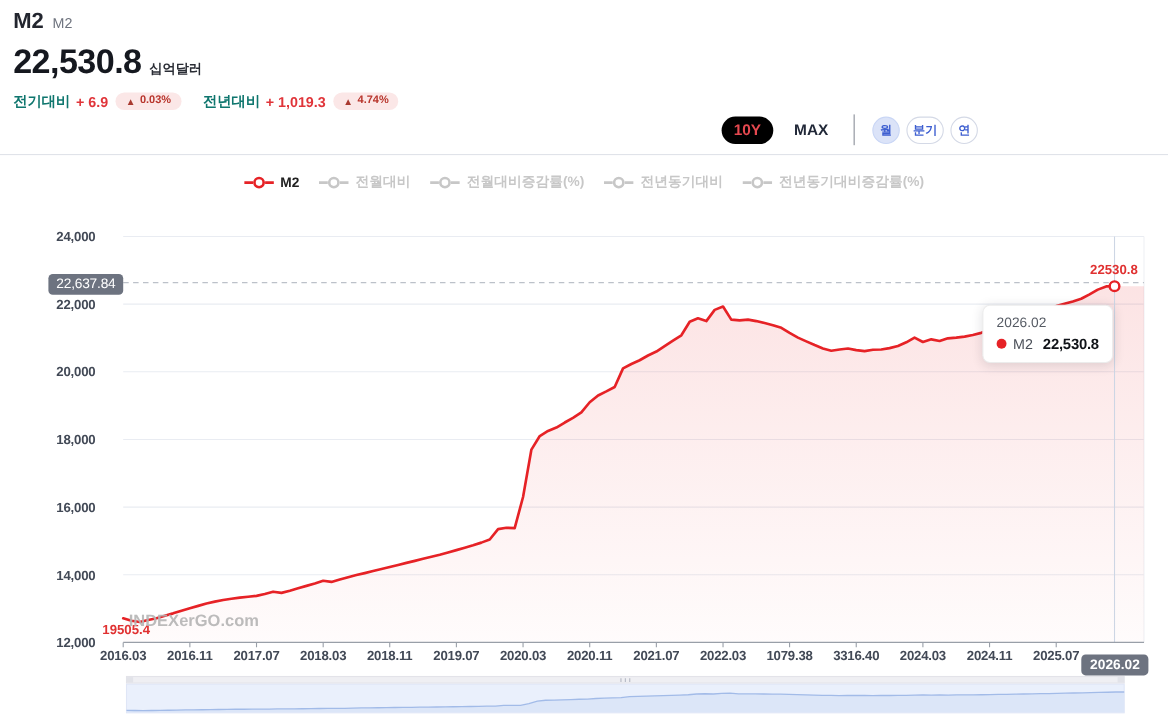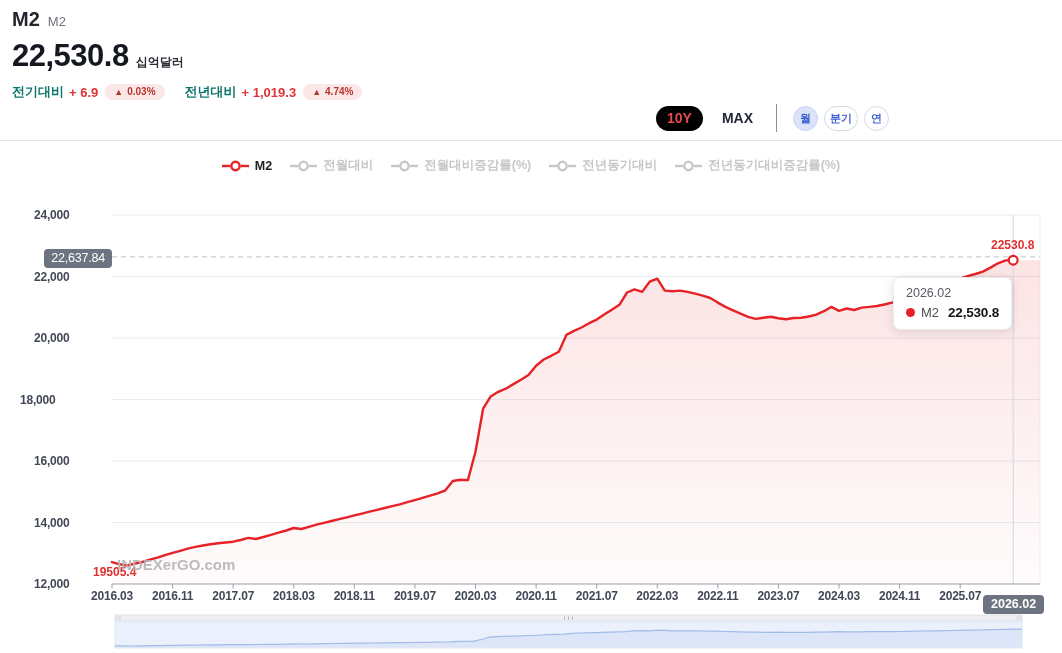--- a/index.html
+++ b/index.html
@@ -41,21 +41,21 @@
   .legend{position:absolute;left:0;top:157px;width:1062px;display:flex;justify-content:center;
           align-items:center;gap:18px;}
   .legend-item{display:inline-flex;align-items:center;gap:6px;cursor:pointer;}
   .legend-label{font-size:12.5px;font-weight:700;color:#222;}
   .legend-item.inactive .legend-label{color:#c7c7c7;}
 
   
   .chart{position:absolute;inset:0;}
   #chart-svg{position:absolute;left:0;top:0;}
   .axis-label{position:absolute;font-size:12px;font-weight:700;color:#424956;letter-spacing:-0.2px;}
-  .y-label{width:70px;text-align:left;}
+  .y-label{width:70px;text-align:center;}
   .x-label{width:64px;text-align:center;}
   .y-ref-badge{position:absolute;right:950px;top:249px;background:#6d7380;color:#fff;
                font-size:12.5px;font-weight:400;padding:2px 7px 3px;border-radius:4px;letter-spacing:-0.2px;}
   .x-badge{position:absolute;left:983px;top:595px;background:#6d7380;color:#fff;
            font-size:12.5px;font-weight:700;padding:2px 8px 3px;border-radius:4px;z-index:3;}
   .point-label{position:absolute;font-size:12px;font-weight:700;color:#e03131;}
   .first-label{left:93px;top:565px;}
   .last-label{left:991px;top:238px;}
   .watermark{position:absolute;left:117px;top:556px;font-size:15px;font-weight:700;color:#b5b5b5;opacity:.9;}
   .tooltip{position:absolute;left:893px;top:277px;background:#fff;border:1px solid #ececec;
@@ -198,38 +198,38 @@
       <line x1="568.5" y1="616.5" x2="568.5" y2="620" stroke="#b4b8c4" stroke-width="1"></line>
       <line x1="572.5" y1="616.5" x2="572.5" y2="620" stroke="#b4b8c4" stroke-width="1"></line>
       <rect x="115" y="622" width="907" height="26" fill="#eaf0fc" stroke="#dfe6f6" stroke-width="1"></rect>
       <path d="M115,645.8L122.6,645.9L130.2,646L137.9,645.9L145.5,645.8L153.1,645.7L160.7,645.6L168.4,645.4L176,645.3L183.6,645.2L191.2,645.1L198.8,645L206.5,644.9L214.1,644.8L221.7,644.8L229.3,644.7L236.9,644.7L244.6,644.6L252.2,644.5L259.8,644.5L267.4,644.4L275.1,644.3L282.7,644.2L290.3,644.1L297.9,643.9L305.5,644L313.2,643.9L320.8,643.7L328.4,643.6L336,643.5L343.7,643.4L351.3,643.3L358.9,643.2L366.5,643.1L374.1,643L381.8,642.9L389.4,642.8L397,642.7L404.6,642.6L412.3,642.5L419.9,642.4L427.5,642.3L435.1,642.1L442.7,642L450.4,641.9L458,641.3L465.6,641.3L473.2,641.3L480.8,639.7L488.5,637.3L496.1,636.6L503.7,636.4L511.3,636.2L519,636L526.6,635.7L534.2,635.5L541.8,635L549.4,634.6L557.1,634.4L564.7,634.2L572.3,633.3L579.9,633L587.6,632.8L595.2,632.6L602.8,632.4L610.4,632.1L618,631.9L625.7,631.6L633.3,630.9L640.9,630.7L648.5,630.9L656.2,630.3L663.8,630.1L671.4,630.8L679,630.8L686.6,630.8L694.3,630.9L701.9,631L709.5,631.1L717.1,631.2L724.7,631.5L732.4,631.7L740,631.9L747.6,632.1L755.2,632.2L762.9,632.4L770.5,632.3L778.1,632.2L785.7,632.3L793.3,632.4L801,632.3L808.6,632.3L816.2,632.2L823.8,632.1L831.5,631.9L839.1,631.7L846.7,631.9L854.3,631.8L861.9,631.9L869.6,631.7L877.2,631.7L884.8,631.7L892.4,631.6L900.1,631.5L907.7,631.3L915.3,631.2L922.9,631L930.5,630.9L938.2,630.8L945.8,630.6L953.4,630.5L961,630.3L968.6,630.1L976.3,630L983.9,629.9L991.5,629.7L999.1,629.5L1006.8,629.3L1014.4,629.1L1022,629.1L1022,647.5L115,647.5Z" fill="#dce6f8" stroke="none"></path>
       <path d="M115,645.8L122.6,645.9L130.2,646L137.9,645.9L145.5,645.8L153.1,645.7L160.7,645.6L168.4,645.4L176,645.3L183.6,645.2L191.2,645.1L198.8,645L206.5,644.9L214.1,644.8L221.7,644.8L229.3,644.7L236.9,644.7L244.6,644.6L252.2,644.5L259.8,644.5L267.4,644.4L275.1,644.3L282.7,644.2L290.3,644.1L297.9,643.9L305.5,644L313.2,643.9L320.8,643.7L328.4,643.6L336,643.5L343.7,643.4L351.3,643.3L358.9,643.2L366.5,643.1L374.1,643L381.8,642.9L389.4,642.8L397,642.7L404.6,642.6L412.3,642.5L419.9,642.4L427.5,642.3L435.1,642.1L442.7,642L450.4,641.9L458,641.3L465.6,641.3L473.2,641.3L480.8,639.7L488.5,637.3L496.1,636.6L503.7,636.4L511.3,636.2L519,636L526.6,635.7L534.2,635.5L541.8,635L549.4,634.6L557.1,634.4L564.7,634.2L572.3,633.3L579.9,633L587.6,632.8L595.2,632.6L602.8,632.4L610.4,632.1L618,631.9L625.7,631.6L633.3,630.9L640.9,630.7L648.5,630.9L656.2,630.3L663.8,630.1L671.4,630.8L679,630.8L686.6,630.8L694.3,630.9L701.9,631L709.5,631.1L717.1,631.2L724.7,631.5L732.4,631.7L740,631.9L747.6,632.1L755.2,632.2L762.9,632.4L770.5,632.3L778.1,632.2L785.7,632.3L793.3,632.4L801,632.3L808.6,632.3L816.2,632.2L823.8,632.1L831.5,631.9L839.1,631.7L846.7,631.9L854.3,631.8L861.9,631.9L869.6,631.7L877.2,631.7L884.8,631.7L892.4,631.6L900.1,631.5L907.7,631.3L915.3,631.2L922.9,631L930.5,630.9L938.2,630.8L945.8,630.6L953.4,630.5L961,630.3L968.6,630.1L976.3,630L983.9,629.9L991.5,629.7L999.1,629.5L1006.8,629.3L1014.4,629.1L1022,629.1" fill="none" stroke="#a2bbe8" stroke-width="1.2"></path>
     </svg>
   <div id="y-labels">
       <div class="axis-label y-label" style="left: 34px; top: 577px;">12,000</div>
       <div class="axis-label y-label" style="left: 34px; top: 515.5px;">14,000</div>
       <div class="axis-label y-label" style="left: 34px; top: 454px;">16,000</div>
-      <div class="axis-label y-label" style="left: 20px; top: 392.5px;">18,000</div>
+      <div class="axis-label y-label" style="left: 34px; top: 392.5px;">18,000</div>
       <div class="axis-label y-label" style="left: 34px; top: 331px;">20,000</div>
       <div class="axis-label y-label" style="left: 34px; top: 269.5px;">22,000</div>
       <div class="axis-label y-label" style="left: 34px; top: 208px;">24,000</div>
     </div>
   <div id="x-labels">
       <div class="axis-label x-label" style="left: 80px; top: 589px;">2016.03</div>
       <div class="axis-label x-label" style="left: 140.6px; top: 589px;">2016.11</div>
       <div class="axis-label x-label" style="left: 201.2px; top: 589px;">2017.07</div>
       <div class="axis-label x-label" style="left: 261.8px; top: 589px;">2018.03</div>
       <div class="axis-label x-label" style="left: 322.3px; top: 589px;">2018.11</div>
       <div class="axis-label x-label" style="left: 382.9px; top: 589px;">2019.07</div>
       <div class="axis-label x-label" style="left: 443.5px; top: 589px;">2020.03</div>
       <div class="axis-label x-label" style="left: 504.1px; top: 589px;">2020.11</div>
       <div class="axis-label x-label" style="left: 564.7px; top: 589px;">2021.07</div>
       <div class="axis-label x-label" style="left: 625.3px; top: 589px;">2022.03</div>
-      <div class="axis-label x-label" style="left: 685.8px; top: 589px;">2022.11</div>
-      <div class="axis-label x-label" style="left: 746.4px; top: 589px;">2023.07</div>
+      <div class="axis-label x-label" style="left: 685.8px; top: 589px;">1079.38</div>
+      <div class="axis-label x-label" style="left: 746.4px; top: 589px;">3316.40</div>
       <div class="axis-label x-label" style="left: 807px; top: 589px;">2024.03</div>
       <div class="axis-label x-label" style="left: 867.6px; top: 589px;">2024.11</div>
       <div class="axis-label x-label" style="left: 928.2px; top: 589px;">2025.07</div>
     </div>
   <div class="y-ref-badge">22,637.84</div>
   <div class="x-badge">2026.02</div>
   <div class="point-label first-label">19505.4</div>
   <div class="point-label last-label">22530.8</div>
   <div class="watermark">INDEXerGO.com</div>
   <div class="tooltip">

